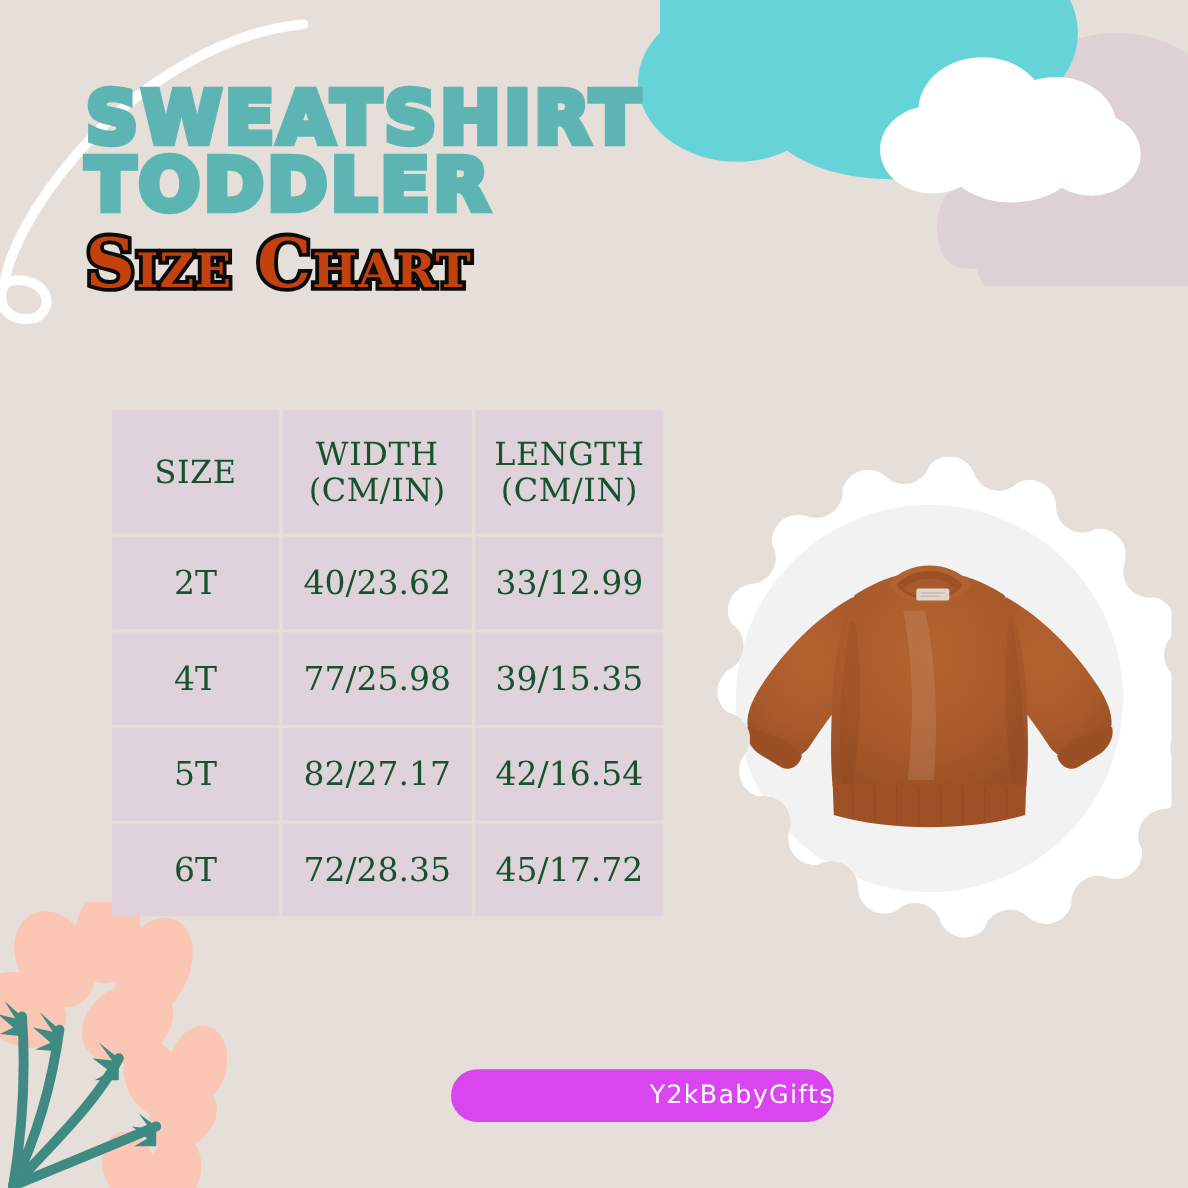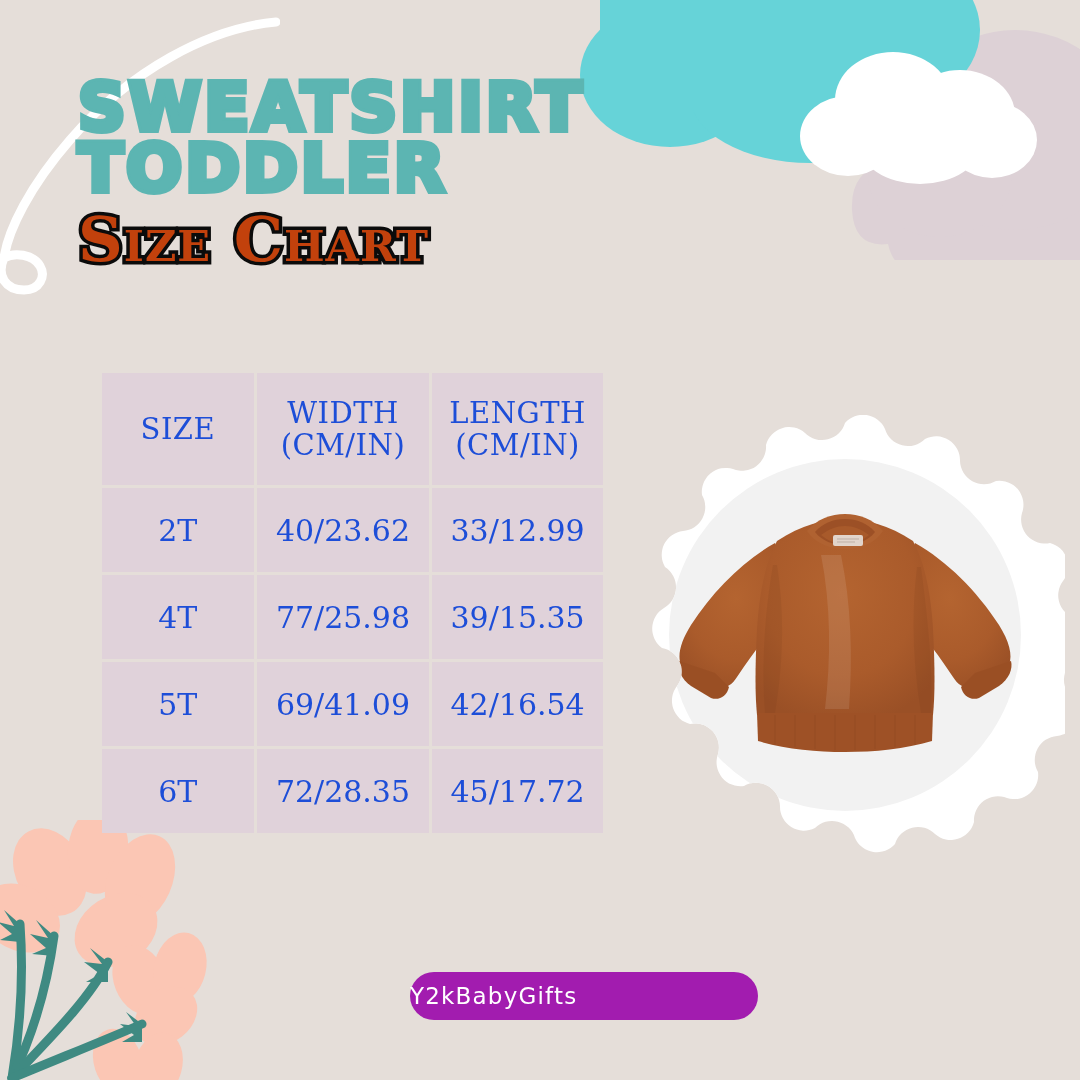--- a/index.html
+++ b/index.html
@@ -97,21 +97,21 @@
     border-collapse: separate;
     border-spacing: 3px;
     background: transparent;
   }
 
   #size-table td,
   #size-table th {
     background: #e0d2da;
     font-family: "DejaVu Serif", serif;
     font-weight: normal;
-    color: #1d4ed8;
+    color: #14532d;
     text-align: center;
     vertical-align: middle;
     font-size: 30px;
     height: 84px;
     padding: 0 4px;
   }
 
   #size-table thead th {
     height: 112px;
     font-size: 29px;
@@ -146,24 +146,24 @@
   }
 
   
   #brand-badge {
     position: absolute;
     left: 410px;
     top: 972px;
     width: 348px;
     height: 48px;
     border-radius: 24px;
-    background: #a21caf;
+    background: #d946ef;
     display: flex;
     align-items: center;
-    justify-content: flex-start;
+    justify-content: flex-end;
   }
 
   #brand-badge-label {
     color: #ffffff;
     font-family: "DejaVu Sans", sans-serif;
     font-size: 23px;
     letter-spacing: 1.2px;
   }
 </style>
 </head>
@@ -257,21 +257,21 @@
         <td class="col-width">40/23.62</td>
         <td class="col-length">33/12.99</td>
       </tr>
       <tr>
         <td class="col-size">4T</td>
         <td class="col-width">77/25.98</td>
         <td class="col-length">39/15.35</td>
       </tr>
       <tr>
         <td class="col-size">5T</td>
-        <td class="col-width">69/41.09</td>
+        <td class="col-width">82/27.17</td>
         <td class="col-length">42/16.54</td>
       </tr>
       <tr>
         <td class="col-size">6T</td>
         <td class="col-width">72/28.35</td>
         <td class="col-length">45/17.72</td>
       </tr>
     </tbody>
   </table>
 

